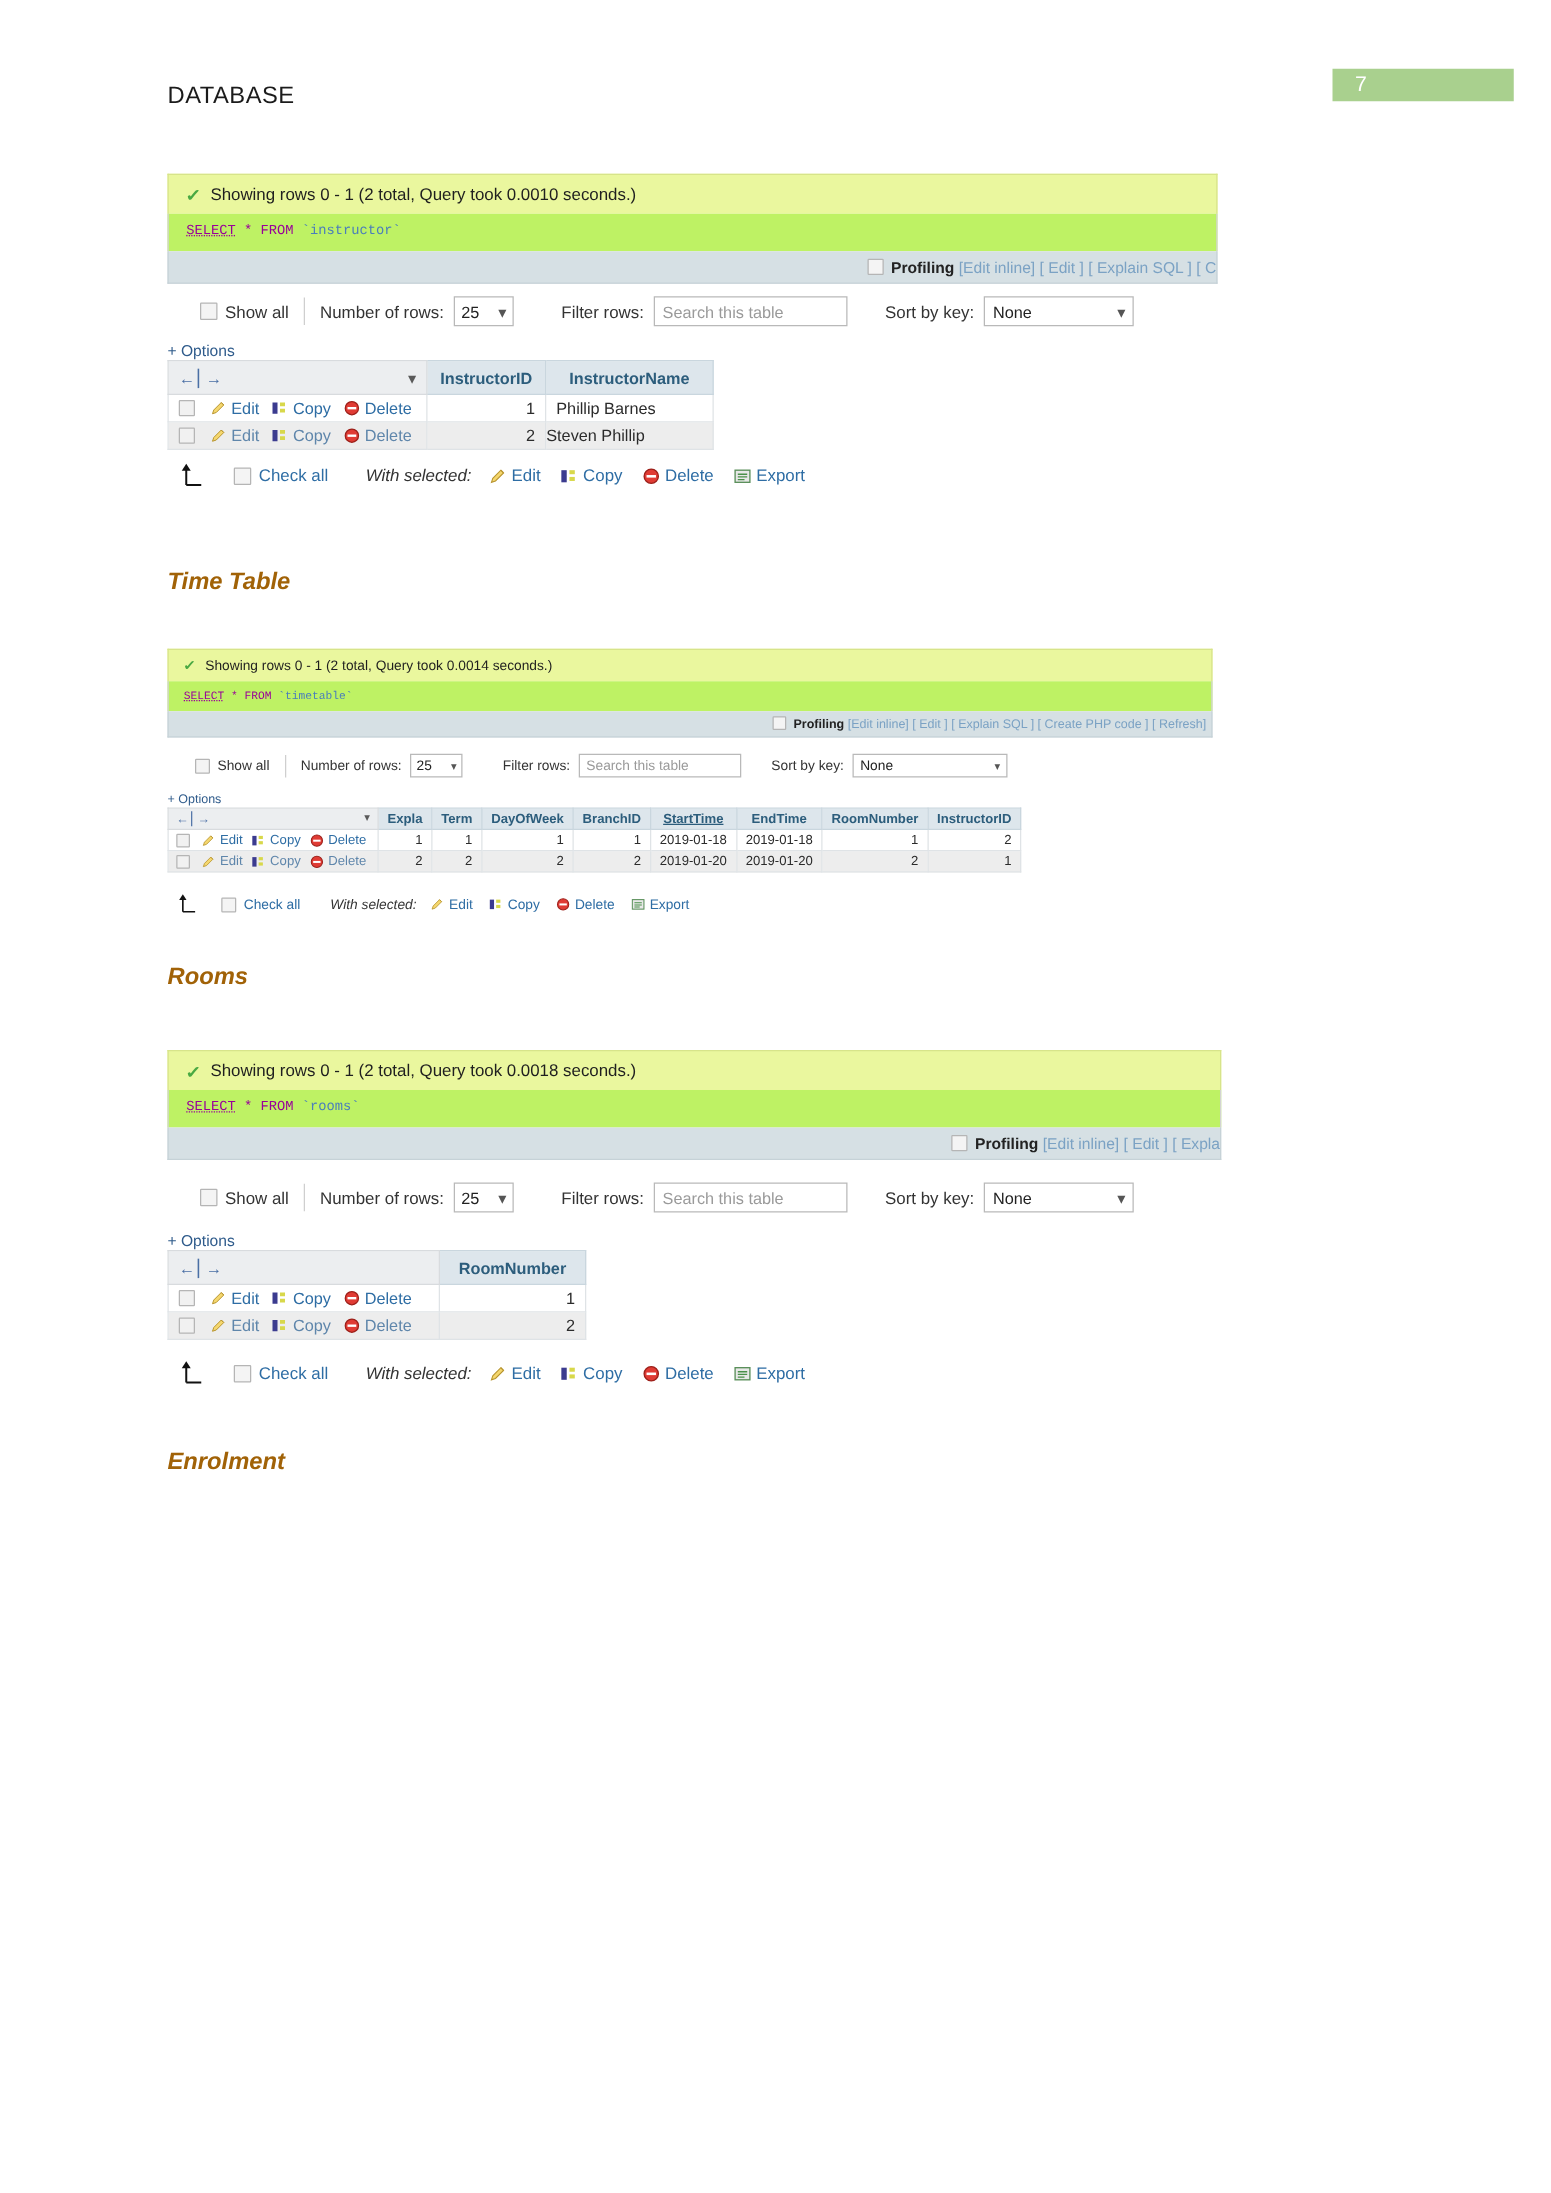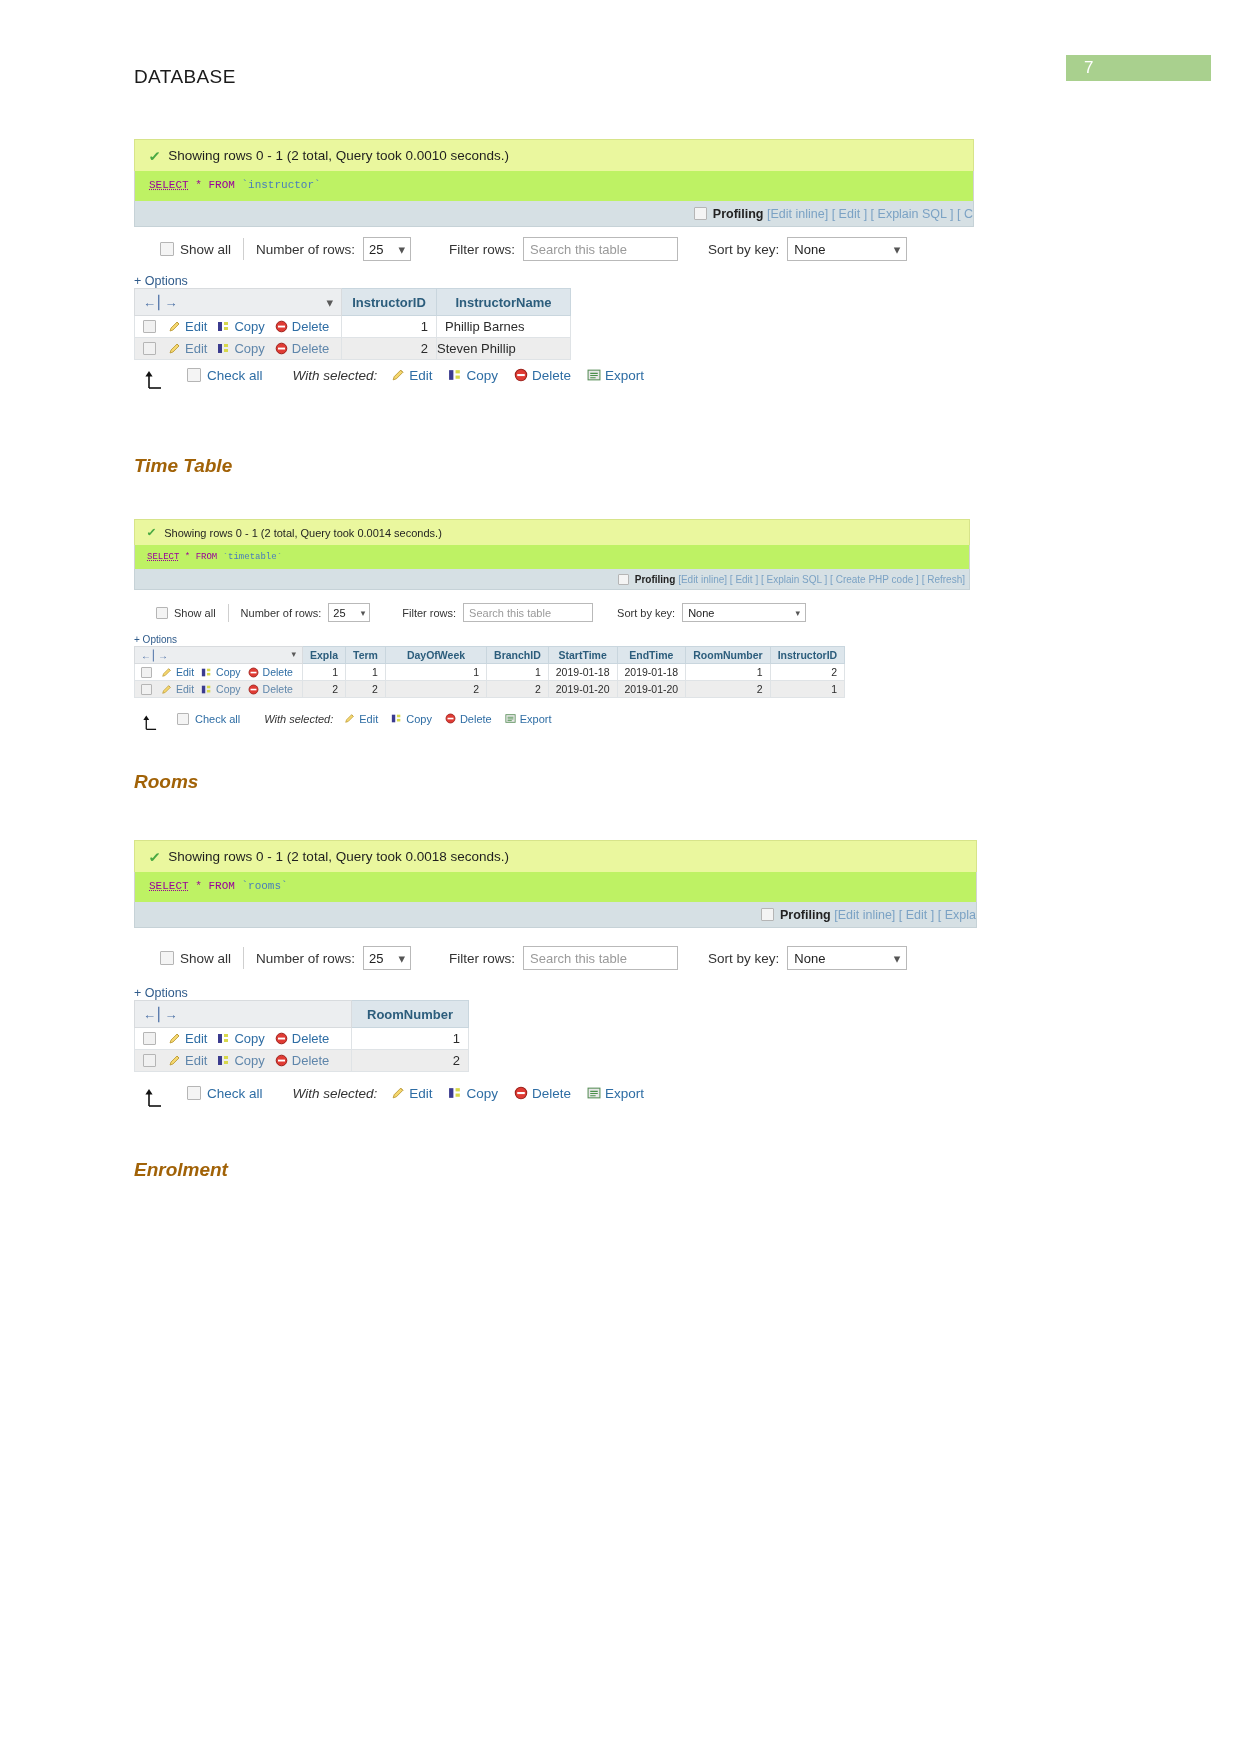--- a/index.html
+++ b/index.html
@@ -101,21 +101,21 @@
   .num{text-align:right;}
   .txt{text-align:left;}
   .navarrows{color:#4a6fa5;letter-spacing:1px;}
   .sortcaret{color:#5a5a5a;float:right;}
 
   
   .ico{display:inline-block;vertical-align:middle;margin-right:4px;}
   .ico svg{display:block;}
 
   
-  .foot{position:absolute;display:flex;color:#333;white-space:nowrap;}
+  .foot{position:absolute;display:flex;align-items:center;color:#333;white-space:nowrap;}
   .foot .ital{font-style:italic;color:#333;}
   .arrowup{position:relative;display:inline-block;color:#111;}
 </style>
 </head>
 <body>
 
 <div class="page">
 
   <div class="page-chip">7</div>
 
@@ -331,23 +331,23 @@
 
     <table class="rtable" style="left:134px;top:646px;font-size:10.5px;">
       <tbody>
           <tr>
         <th class="navhead" style="width:155px;height:16px;padding:0 6px;">
           <span class="navarrows" style="font-size:10px;">←⎢→</span>
           <span class="sortcaret" style="font-size:9px;">▾</span>
         </th>
         <th style="padding:2px 7px;">Expla</th>
         <th style="padding:2px 7px;">Term</th>
-        <th style="padding:2px 21px;">DayOfWeek</th>
+        <th style="padding:2px 7px;">DayOfWeek</th>
         <th style="padding:2px 7px;">BranchID</th>
-        <th style="padding:2px 4px;">StartTime</th>
+        <th style="padding:2px 4px;text-decoration:underline;">StartTime</th>
         <th style="padding:2px 7px;">EndTime</th>
         <th style="padding:2px 7px;">RoomNumber</th>
         <th style="padding:2px 7px;">InstructorID</th>
       </tr>
       <tr class="odd">
         <td style="padding:2px 6px;">
           <span class="acts">
             <span class="cb" style="width:9px;height:9px;margin-right:9px;"></span>
             <span class="ico">
                   <svg width="11" height="11" viewBox="0 0 13 13">

